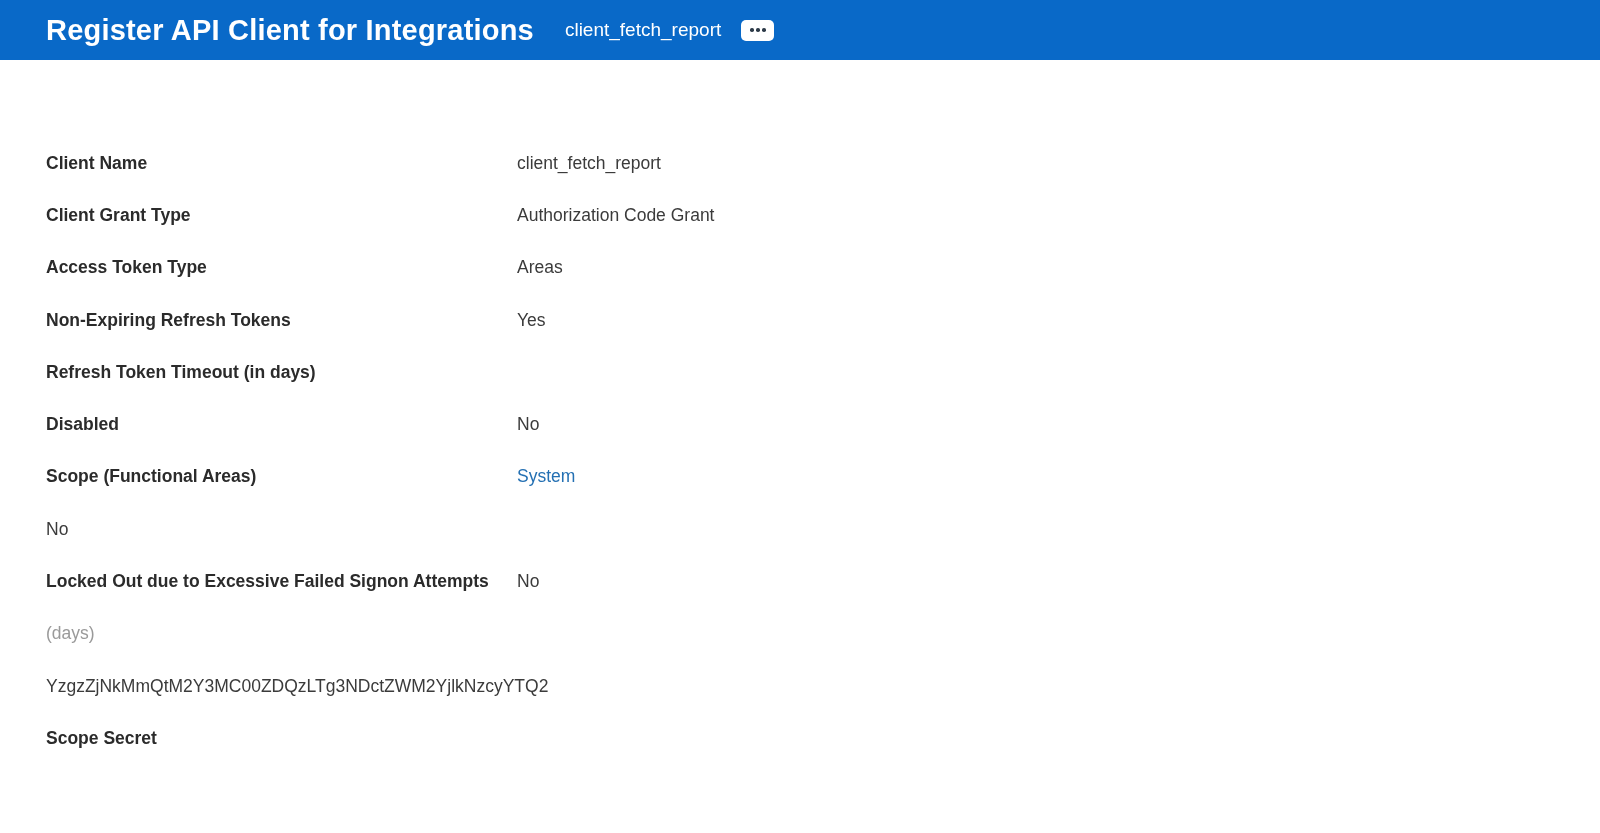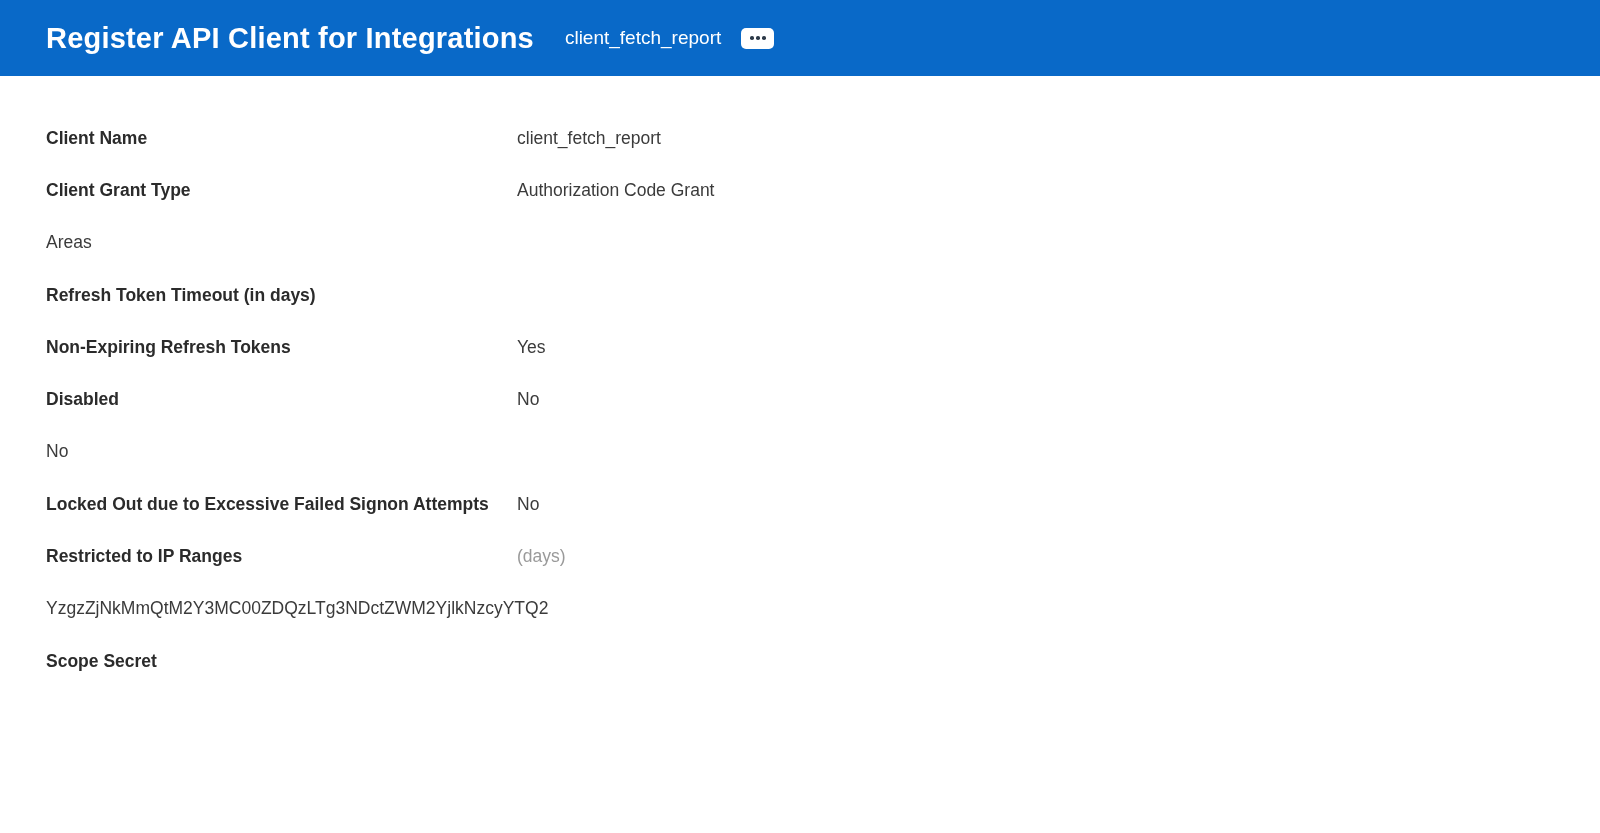--- a/index.html
+++ b/index.html
@@ -6,21 +6,21 @@
   html, body {
     margin: 0;
     padding: 0;
     width: 1600px;
     height: 833px;
     background: #ffffff;
     font-family: "Liberation Sans", sans-serif;
     overflow: hidden;
   }
   .titlebar {
-    height: 76px;
+    height: 60px;
     background: var(--header-bg, #0969c8);
     display: flex;
     align-items: center;
     padding: 0 46px;
   }
   .page-title {
     margin: 0;
     font-size: 29px;
     font-weight: 700;
     color: var(--title-text, #ffffff);
@@ -53,20 +53,21 @@
     gap: 2.5px;
   }
   .ellipsis-icon .dot {
     width: 3.5px;
     height: 3.5px;
     border-radius: 50%;
     background: var(--dots-color, #2d3a48);
   }
   .content {
     padding: 36px 46px 0 46px;
+    margin-top: 41px;
   }
   .field-row {
     height: 52.3px;
     display: flex;
     align-items: center;
   }
   .field-label {
     flex: 0 0 471px;
     width: 471px;
     font-size: 17.5px;
@@ -111,50 +112,54 @@
         <div class="field-label">Client Name</div>
         <div class="field-value">client_fetch_report</div>
       </div>
 
       <div class="field-row">
         <div class="field-label">Client Grant Type</div>
         <div class="field-value">Authorization Code Grant</div>
       </div>
 
       <div class="field-row">
+        <div class="field-label">Access Token Type</div>
         <div class="field-value">Areas</div>
+      </div>
+
+      <div class="field-row">
+        <div class="field-label">Non-Expiring Refresh Tokens</div>
+        <div class="field-value">Yes</div>
       </div>
 
       <div class="field-row">
         <div class="field-label">Refresh Token Timeout (in days)</div>
         <div class="field-value"></div>
       </div>
 
       <div class="field-row">
-        <div class="field-label">Non-Expiring Refresh Tokens</div>
-        <div class="field-value">Yes</div>
-      </div>
-
-      <div class="field-row">
         <div class="field-label">Disabled</div>
         <div class="field-value">No</div>
       </div>
 
+      <div class="field-row">
+        <div class="field-label">Scope (Functional Areas)</div>
+        <div class="field-value link">System</div>
+      </div>
 
       <div class="field-row">
         <div class="field-value">No</div>
       </div>
 
       <div class="field-row">
         <div class="field-label">Locked Out due to Excessive Failed Signon Attempts</div>
         <div class="field-value">No</div>
       </div>
 
       <div class="field-row">
-        <div class="field-label">Restricted to IP Ranges</div>
         <div class="field-value empty">(days)</div>
       </div>
 
       <div class="field-row">
         <div class="field-value">YzgzZjNkMmQtM2Y3MC00ZDQzLTg3NDctZWM2YjlkNzcyYTQ2</div>
       </div>
 
       <div class="field-row">
         <div class="field-label">Scope Secret</div>
       </div>

